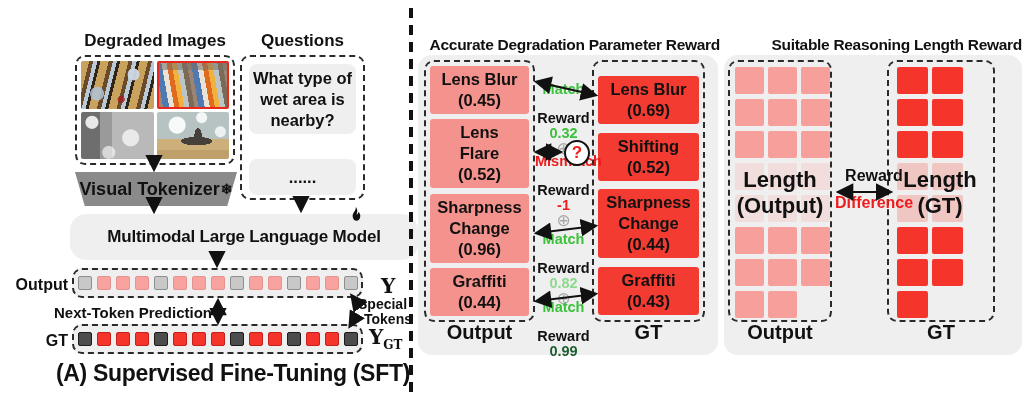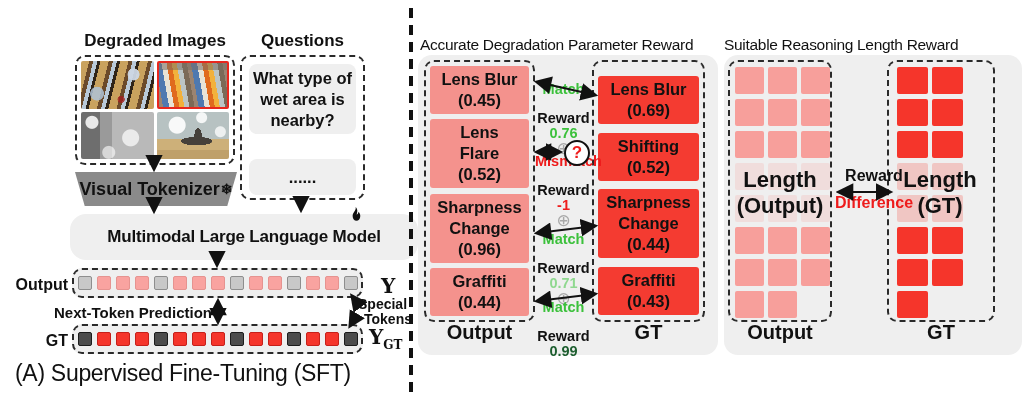--- a/index.html
+++ b/index.html
@@ -48,21 +48,21 @@
   #flame{left:346px;top:206px;width:18px;height:20px;}
   .tokrow{display:flex;align-items:center;justify-content:center;gap:5px;height:100%;}
   .tok{width:14px;height:14px;border:1.5px solid;border-radius:2px;box-sizing:border-box;}
   #out-box{left:72px;top:268px;width:291px;height:30px;background:#efefef;}
   #gt-box{left:72px;top:324px;width:291px;height:30px;background:#efefef;}
   .rowlab{font-weight:bold;font-size:16px;text-align:right;}
   .mathY{font-family:"DejaVu Serif",serif;font-weight:bold;font-size:20px;}
   .mathY sub{font-size:12px;}
   #ntp{left:52px;top:304px;width:162px;font-size:15px;font-weight:600;text-align:center;}
   #special{left:358px;top:297px;font-weight:bold;font-size:14px;line-height:15px;}
-  .caption{font-weight:normal;text-align:left;letter-spacing:-.3px;}
+  .caption{font-weight:bold;text-align:right;letter-spacing:-.3px;}
   
   #divider{left:409px;top:8px;width:4px;height:388px;
     background:repeating-linear-gradient(180deg,#111 0 10px,transparent 10px 17px);}
   
   #b-panel1{left:418px;top:55px;width:300px;height:300px;}
   #param-out{left:6px;top:5px;width:111px;height:262px;background:#efefef;
     display:flex;flex-direction:column;justify-content:space-between;padding:4px 4px;}
   #param-gt{left:174px;top:5px;width:113px;height:262px;background:#efefef;
     display:flex;flex-direction:column;justify-content:space-between;padding:14px 4px 5px 4px;}
   .pbox{border-radius:3px;display:flex;flex-direction:column;align-items:center;justify-content:center;
@@ -219,33 +219,33 @@
         </div>
         <div class="pbox" style="background: rgb(244, 59, 49); height: 48px;">
           <div>Graffiti</div>
           <div>(0.43)</div>
         </div>
       </div>
 
     <div class="cmp g1">
       <div class="match" style="color: rgb(60, 193, 60);">Match</div>
       <div class="rw">Reward</div>
-      <div class="rv" style="color: rgb(60, 193, 60);">0.76</div>
+      <div class="rv" style="color: rgb(60, 193, 60);">0.32</div>
       <div class="plus">⊕</div>
     </div>
     <div class="cmp g2">
       <div class="match" style="color: rgb(238, 28, 28);">Mismatch</div>
       <div class="rw">Reward</div>
       <div class="rv" style="color: rgb(238, 28, 28);">-1</div>
       <div class="plus">⊕</div>
     </div>
     <div class="cmp g3">
       <div class="match" style="color: rgb(60, 193, 60);">Match</div>
       <div class="rw">Reward</div>
-      <div class="rv" style="color: rgb(143, 216, 143);">0.71</div>
+      <div class="rv" style="color: rgb(143, 216, 143);">0.82</div>
       <div class="plus">⊕</div>
     </div>
     <div class="cmp g4">
       <div class="match" style="color: rgb(60, 193, 60);">Match</div>
       <div class="rw">Reward</div>
       <div class="rv" style="color: rgb(29, 94, 47);">0.99</div>
     </div>
 
     <div id="qcircle" class="abs">
       <span style="color: rgb(238, 28, 28);">?</span>

